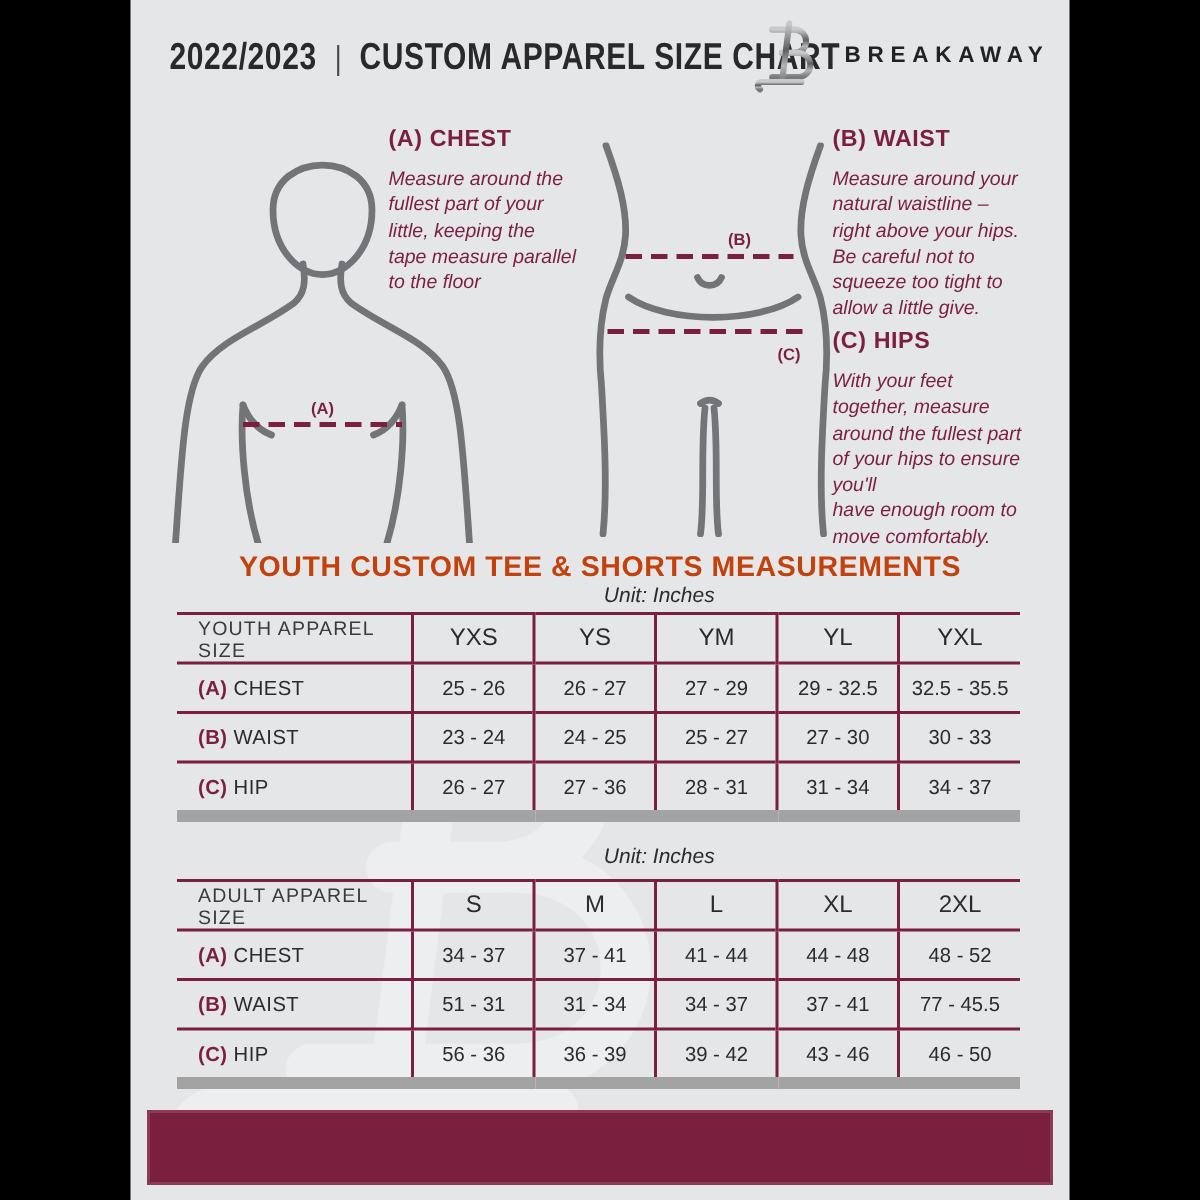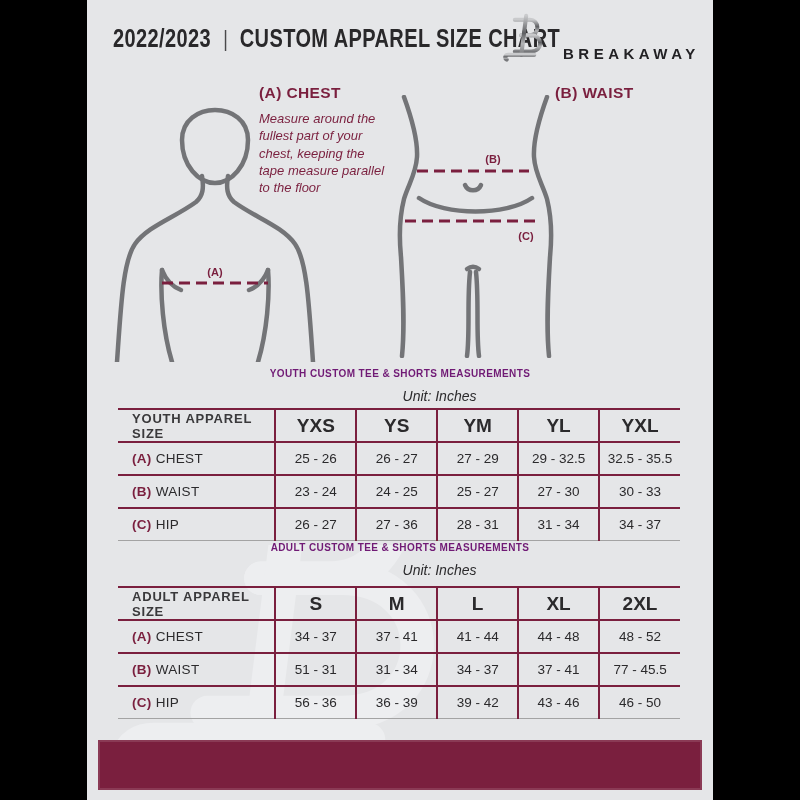--- a/index.html
+++ b/index.html
@@ -4,51 +4,51 @@
 <style>
   html,body{margin:0;padding:0;background:#000;}
   body{width:800px;height:800px;overflow:hidden;font-family:"Liberation Sans","DejaVu Sans",sans-serif;}
   #document{position:relative;width:626px;height:800px;margin:0 auto;background:#e5e6e8;overflow:hidden;}
 
   
   .hdr{position:absolute;left:26px;top:24px;display:flex;align-items:center;gap:13px;
        transform:scaleX(0.80);transform-origin:left center;white-space:nowrap;color:#29282a;}
   .hdr .yr,.hdr .ttl{font-size:25px;font-weight:bold;letter-spacing:.5px;}
   .hdr .dv{font-size:22px;font-weight:300;color:#4a494b;padding:0 2px;}
-  .brand-wrap{position:absolute;left:414px;top:10px;display:flex;align-items:flex-end;gap:10px;}
+  .brand-wrap{position:absolute;left:414px;top:10px;display:flex;align-items:center;gap:10px;}
   .brand-txt{font-size:15px;font-weight:bold;letter-spacing:4.5px;color:#222124;}
 
   
   .guide{position:absolute;width:168px;color:#7a1f3e;}
   .guide h3{margin:0 0 8px 0;font-size:15.5px;font-weight:bold;letter-spacing:.4px;}
   .guide p{margin:0;font-size:13px;font-style:italic;line-height:1.33;white-space:pre-line;}
   .g-chest{left:172px;top:84px;}
   .g-waist{left:468px;top:84px;}
   .g-hips{left:468px;top:219px;}
 
   .fig{position:absolute;pointer-events:none;}
   .fig path{fill:none;stroke:#737477;stroke-width:4.5;stroke-linecap:round;stroke-linejoin:round;}
   .fig .dash{stroke:#7a1f3e;stroke-width:3.2;stroke-dasharray:11 6;stroke-linecap:butt;}
   .fig text{font-family:"Liberation Sans",sans-serif;font-size:11px;font-weight:bold;fill:#7a1f3e;}
 
   
-  .sec-title{position:absolute;left:0;width:626px;text-align:center;color:#701a75;
-             font-size:10px;font-weight:bold;letter-spacing:.4px;}
+  .sec-title{position:absolute;left:0;width:626px;text-align:center;color:#c2410c;
+             font-size:19px;font-weight:bold;letter-spacing:.4px;}
   .sec-unit{position:absolute;left:0;width:705px;text-align:center;color:#2b2a2c;
             font-size:14px;font-style:italic;}
   table.size{position:absolute;left:31px;width:562px;border-collapse:collapse;table-layout:fixed;
              background:transparent;z-index:1;}
   table.size col.c0{width:28%;}
   table.size th,table.size td{height:31px;padding:0;border-top:2px solid #7a1f3e;
              font-size:13.5px;color:#2b2a2c;text-align:center;vertical-align:middle;}
-  table.size tr:last-child td{border-bottom:1px solid #a3a3a3;}
+  table.size tr:last-child td{border-bottom:8px solid #a3a3a3;}
   table.size .sep{border-left:2px solid #7a1f3e;}
   table.size .lbl{text-align:left;padding-left:14px;}
-  table.size thead th{font-weight:bold;font-size:19px;}
-  table.size thead th.lbl{font-weight:bold;font-size:13px;letter-spacing:.8px;color:#3a393b;}
+  table.size thead th{font-weight:normal;font-size:16px;}
+  table.size thead th.lbl{font-weight:normal;font-size:13px;letter-spacing:.8px;color:#3a393b;}
   .pfx{font-weight:bold;color:#7a1f3e;}
   .rowlbl{font-size:14px;letter-spacing:.3px;}
 
   #youth-title{top:368px;} #youth-unit{top:388px;} #youth-table{top:408px;}
   #adult-title{top:542px;} #adult-unit{top:562px;} #adult-table{top:586px;}
 
   
   .wm-wrap{position:absolute;left:0;top:545px;width:520px;height:195px;overflow:hidden;z-index:0;}
   .wm{display:block;margin:-175px 0 0 6px;}
   .footer-bar{position:absolute;left:11px;top:740px;width:604px;height:50px;background:#7a1f3e;
@@ -117,26 +117,42 @@
     <path class="dash" d="M 24 76 H 136"></path>
     <path class="dash" d="M 12 126 H 148"></path>
     <text x="100" y="68" text-anchor="middle">(B)</text>
     <text x="133" y="145" text-anchor="middle">(C)</text>
   </svg>
 
   <div class="guide g-chest">
     <h3>(A) CHEST</h3>
     <p>Measure around the
 fullest part of your
-chest, keeping the
+little, keeping the
 tape measure parallel
 to the floor</p>
   </div>
   <div class="guide g-waist">
     <h3>(B) WAIST</h3>
+    <p>Measure around your
+natural waistline –
+right above your hips.
+Be careful not to
+squeeze too tight to
+allow a little give.</p>
+  </div>
+  <div class="guide g-hips">
+    <h3>(C) HIPS</h3>
+    <p>With your feet
+together, measure
+around the fullest part
+of your hips to ensure
+you'll
+have enough room to
+move comfortably.</p>
   </div>
 
   <div class="sec-title" id="youth-title">YOUTH CUSTOM TEE &amp; SHORTS MEASUREMENTS</div>
   <div class="sec-unit" id="youth-unit">Unit: Inches</div>
   <table class="size" id="youth-table">
     <colgroup>
         <col class="c0">
         <col>
         <col>
         <col>
@@ -183,21 +199,20 @@
         </td>
         <td class="sep">26 - 27</td>
         <td class="sep">27 - 36</td>
         <td class="sep">28 - 31</td>
         <td class="sep">31 - 34</td>
         <td class="sep">34 - 37</td>
       </tr>
     </tbody>
   </table>
 
-  <div class="sec-title" id="adult-title">ADULT CUSTOM TEE &amp; SHORTS MEASUREMENTS</div>
   <div class="sec-unit" id="adult-unit">Unit: Inches</div>
   <table class="size" id="adult-table">
     <colgroup>
         <col class="c0">
         <col>
         <col>
         <col>
         <col>
         <col>
       </colgroup>

